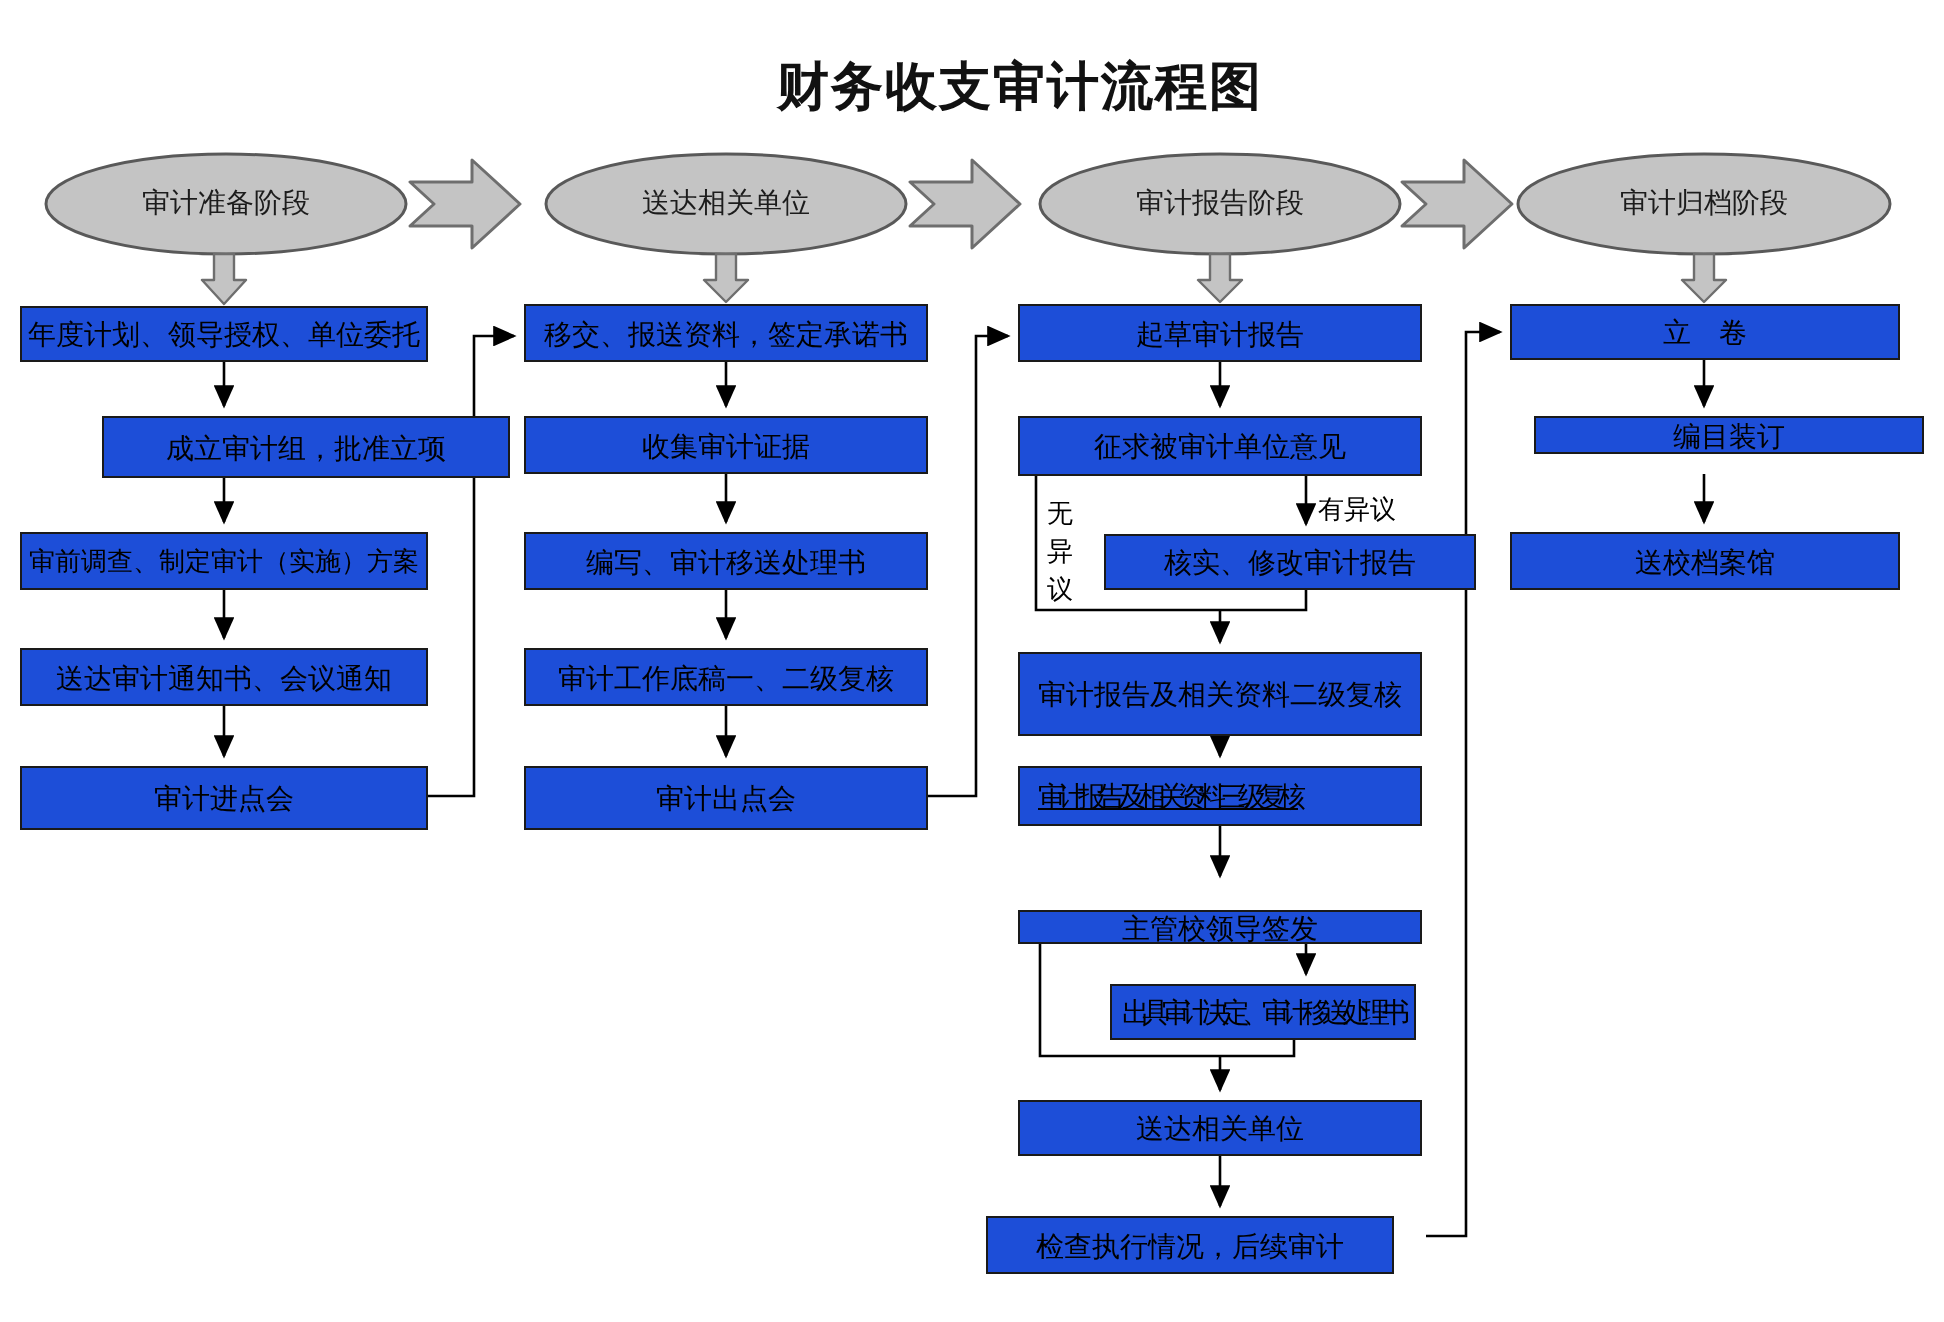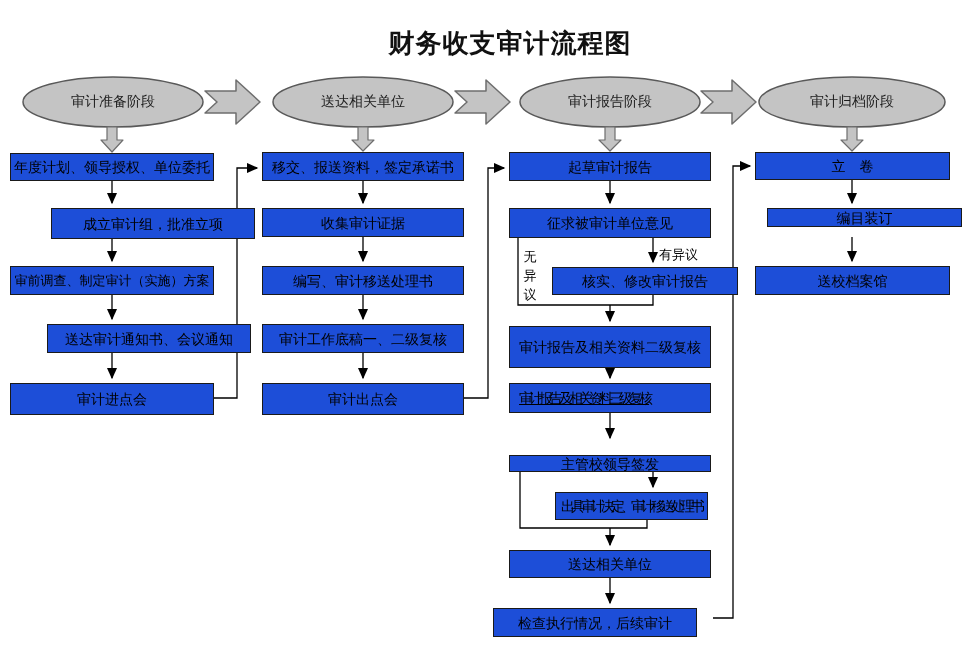--- a/index.html
+++ b/index.html
@@ -97,21 +97,21 @@
   </svg>
 
   <div class="stage-label" style="left:23px;top:88px;width:180px;height:28px;">审计准备阶段</div>
   <div class="stage-label" style="left:273px;top:88px;width:180px;height:28px;">送达相关单位</div>
   <div class="stage-label" style="left:520px;top:88px;width:180px;height:28px;">审计报告阶段</div>
   <div class="stage-label" style="left:762px;top:88px;width:180px;height:28px;">审计归档阶段</div>
 
   <div class="box" style="left:10px;top:153px;width:204px;height:28px;">年度计划、领导授权、单位委托</div>
   <div class="box" style="left:10px;top:208px;width:204px;height:31px;margin-left:41px;">成立审计组，批准立项</div>
   <div class="box tight" style="left:10px;top:266px;width:204px;height:29px;">审前调查、制定审计（实施）方案</div>
-  <div class="box" style="left:10px;top:324px;width:204px;height:29px;margin-left:37px;">送达审计通知书、会议通知</div>
+  <div class="box" style="left:10px;top:324px;width:204px;height:29px;">送达审计通知书、会议通知</div>
   <div class="box" style="left:10px;top:383px;width:204px;height:32px;">审计进点会</div>
 
   <div class="box" style="left:262px;top:152px;width:202px;height:29px;">移交、报送资料，签定承诺书</div>
   <div class="box" style="left:262px;top:208px;width:202px;height:29px;">收集审计证据</div>
   <div class="box" style="left:262px;top:266px;width:202px;height:29px;">编写、审计移送处理书</div>
   <div class="box" style="left:262px;top:324px;width:202px;height:29px;">审计工作底稿一、二级复核</div>
   <div class="box" style="left:262px;top:383px;width:202px;height:32px;">审计出点会</div>
 
   <div class="box" style="left:509px;top:152px;width:202px;height:29px;">起草审计报告</div>
   <div class="box" style="left:509px;top:208px;width:202px;height:30px;">征求被审计单位意见</div>

